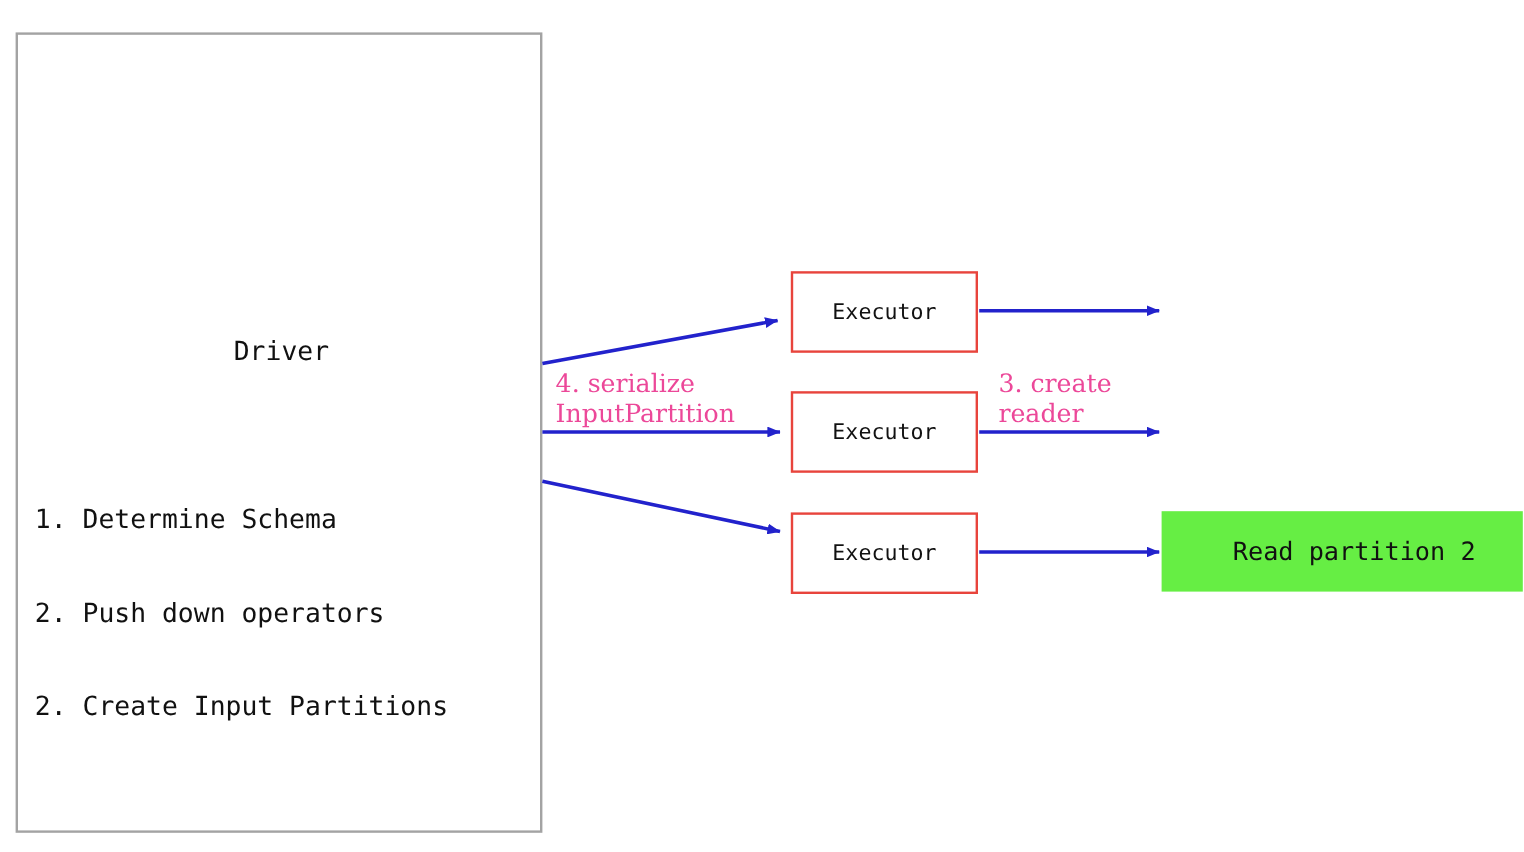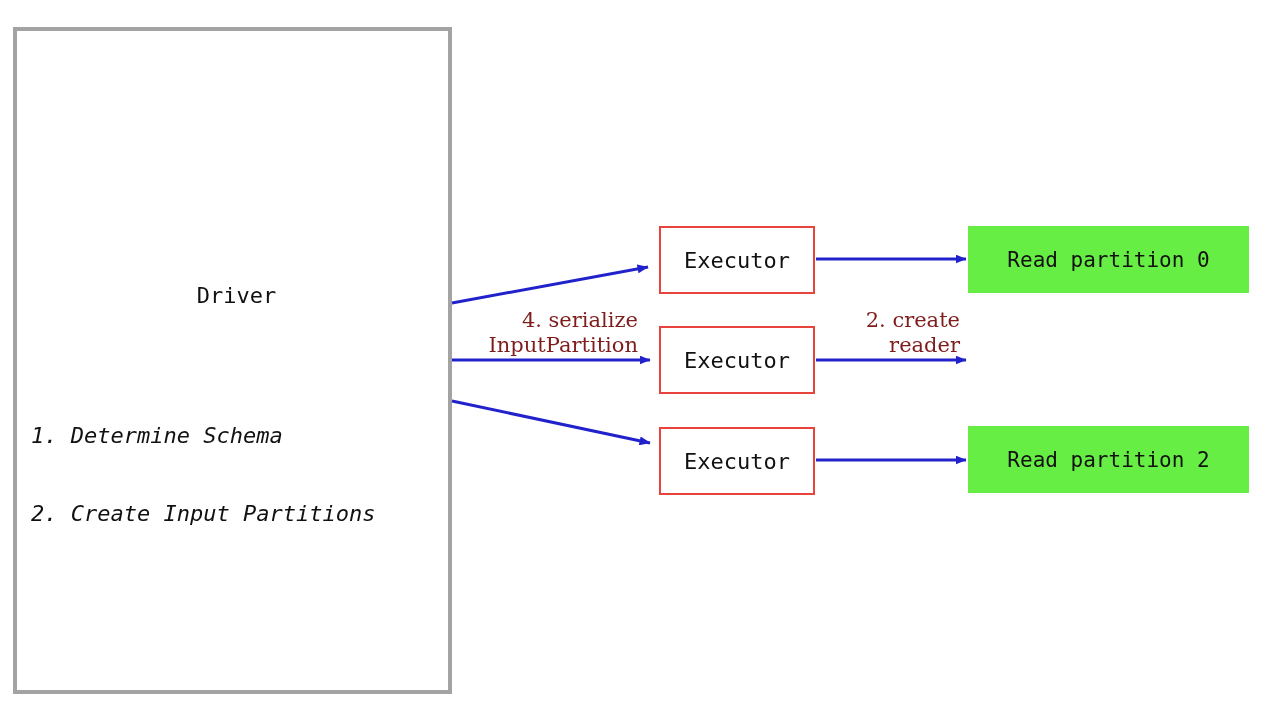--- a/index.html
+++ b/index.html
@@ -16,21 +16,21 @@
     font-family: "Liberation Sans", sans-serif;
   }
 
   
   .driver-box {
     position: absolute;
     left: 13px;
     top: 27px;
     width: 439px;
     height: 667px;
-    border: 4px solid #a3a3a3;
+    border: 2px solid #a3a3a3;
     box-sizing: border-box;
     background: #ffffff;
   }
   .driver-title {
     position: absolute;
     left: 0;
     top: 252px;
     width: 439px;
     text-align: center;
     font-family: "DejaVu Sans Mono", "Liberation Mono", monospace;
@@ -41,37 +41,36 @@
   }
   .driver-list {
     position: absolute;
     left: 14px;
     top: 340px;
     font-family: "DejaVu Sans Mono", "Liberation Mono", monospace;
     font-size: 22px;
     line-height: 26px;
     color: #111111;
     white-space: pre;
-    font-style: italic;
   }
   .driver-list div { white-space: pre; }
 
   
   .executor-box {
     position: absolute;
     width: 156px;
     height: 68px;
     border: 2px solid #e8443c;
     box-sizing: border-box;
     background: #ffffff;
     display: flex;
     align-items: center;
     justify-content: center;
     font-family: "DejaVu Sans Mono", "Liberation Mono", monospace;
-    font-size: 22px;
+    font-size: 18px;
     color: #111111;
     white-space: pre;
   }
   .exec-0 { left: 659px; top: 226px; }
   .exec-1 { left: 659px; top: 326px; }
   .exec-2 { left: 659px; top: 427px; }
 
   
   .partition-box {
     position: absolute;
@@ -82,39 +81,39 @@
     display: flex;
     align-items: center;
     justify-content: center;
     font-family: "DejaVu Sans Mono", "Liberation Mono", monospace;
     font-size: 21px;
     color: #111111;
     white-space: pre;
   }
   .part-0 { top: 226px; }
   .part-1 { top: 326px; }
-  .part-2 { top: 426px; }
+  .part-2 { top: 426px; padding-left: 20px; }
 
   
   .arrow-layer {
     position: absolute;
     left: 0;
     top: 0;
     width: 1270px;
     height: 710px;
     pointer-events: none;
   }
 
   
   .edge-label {
     position: absolute;
     font-family: "DejaVu Serif", "Liberation Serif", serif;
     font-size: 21px;
-    color: #7f1d1d;
-    text-align: right;
+    color: #ec4899;
+    text-align: left;
     line-height: 25px;
     white-space: pre;
   }
   .label-serialize {
     left: 463px;
     top: 308px;
     width: 175px;
   }
   .label-reader {
     left: 832px;
@@ -124,29 +123,29 @@
 </style>
 </head>
 <body>
 
 <div id="canvas">
 
   <div class="driver-box">
     <div class="driver-title">Driver</div>
     <div class="driver-list">
       <div>1. Determine Schema</div>
+      <div>2. Push down operators</div>
       <div>2. Create Input Partitions</div>
     </div>
   </div>
 
   <div class="executor-box exec-0">Executor</div>
   <div class="executor-box exec-1">Executor</div>
   <div class="executor-box exec-2">Executor</div>
 
-  <div class="partition-box part-0">Read partition 0</div>
   <div class="partition-box part-2">Read partition 2</div>
 
   <svg class="arrow-layer" viewBox="0 0 1270 710" width="1270" height="710">
     <defs>
       <marker id="ah" markerWidth="11" markerHeight="9" refX="10.5" refY="4.5" orient="auto" markerUnits="userSpaceOnUse">
         <path d="M0,0 L11,4.5 L0,9 Z" fill="#2222cc"></path>
       </marker>
     </defs>
 
     <line x1="452" y1="303" x2="648" y2="267" stroke="#2222cc" stroke-width="3" marker-end="url(#ah)"></line>
@@ -157,16 +156,16 @@
 
     <line x1="816" y1="259" x2="966" y2="259" stroke="#2222cc" stroke-width="3" marker-end="url(#ah)"></line>
 
     <line x1="816" y1="360" x2="966" y2="360" stroke="#2222cc" stroke-width="3" marker-end="url(#ah)"></line>
 
     <line x1="816" y1="460" x2="966" y2="460" stroke="#2222cc" stroke-width="3" marker-end="url(#ah)"></line>
   </svg>
 
   <div class="edge-label label-serialize">4. serialize
 InputPartition</div>
-  <div class="edge-label label-reader">2. create
+  <div class="edge-label label-reader">3. create
 reader</div>
 
 </div>
 
 </body></html>

